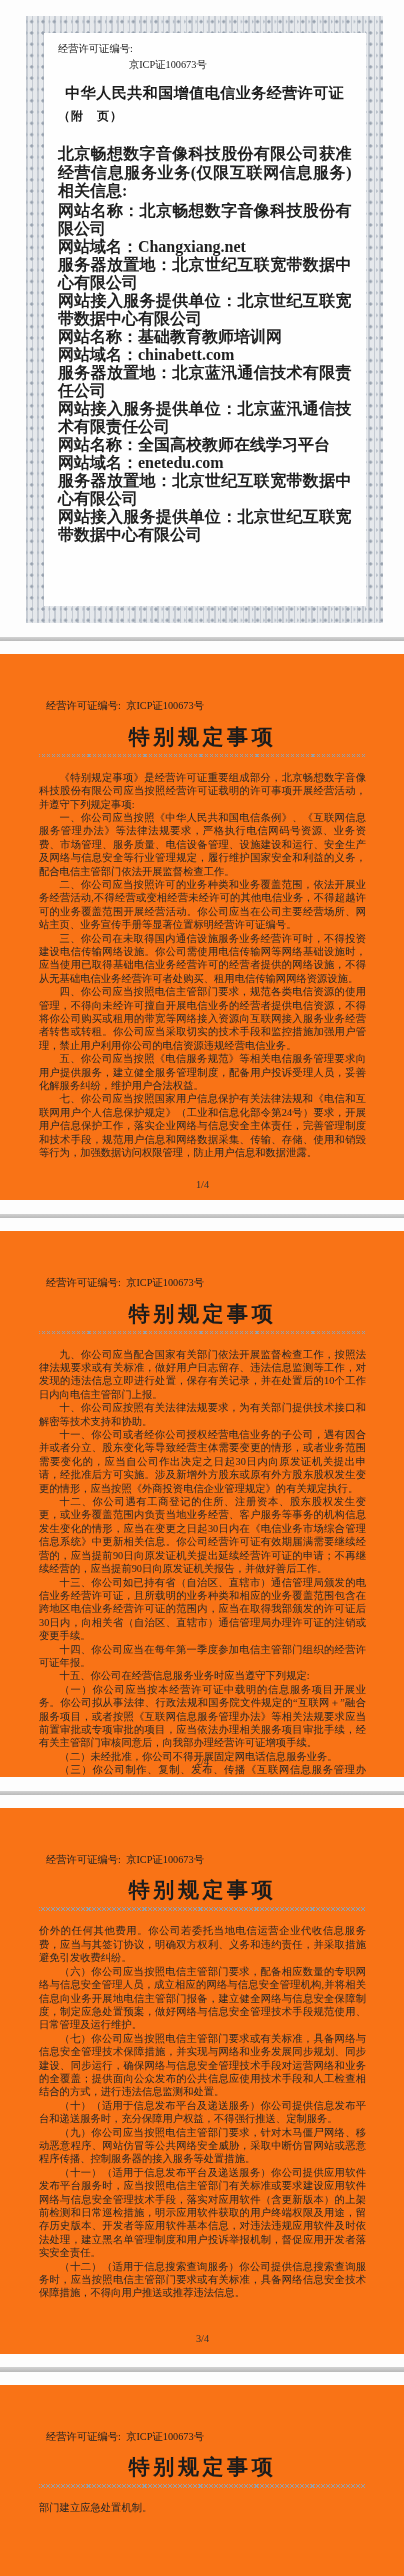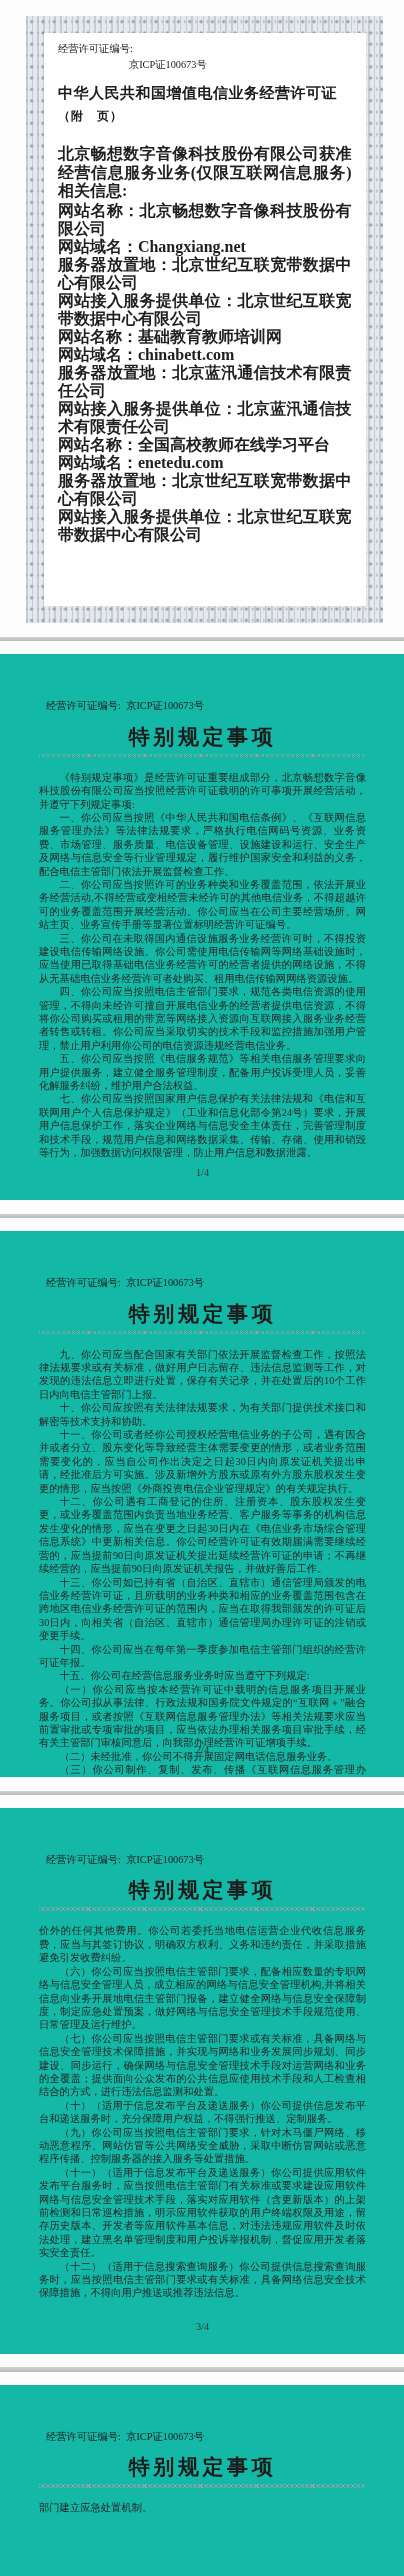--- a/index.html
+++ b/index.html
@@ -16,41 +16,41 @@
     background-color:#dde1e6;
     background-image:
       radial-gradient(circle at 50% 50%, #97a1ae 0 1.3px, rgba(0,0,0,0) 1.8px),
       radial-gradient(circle at 0% 50%, #aeb7c2 0 1.3px, rgba(0,0,0,0) 1.8px),
       repeating-linear-gradient(90deg, rgba(130,140,155,.25) 0 1.5px, rgba(255,255,255,.25) 1.5px 5.7px);
     background-size:11.3px 11.3px,11.3px 11.3px,auto;
   }
   .cert-inner{background:#fefefe;padding:9.3px 14.4px 62px 14.4px;min-height:402px;}
   .cert-head-label{font-size:10.3px;color:#222;}
   .cert-head-num{font-size:10.3px;color:#222;margin:2.1px 0 0 71px;}
-  .cert-title{font-size:15px;font-weight:bold;letter-spacing:0.5px;color:#1c1c1c;margin:11.3px 0 0 0;}
+  .cert-title{font-size:15px;font-weight:bold;text-align:center;letter-spacing:0.5px;color:#1c1c1c;margin:11.3px 0 0 0;}
   .cert-subtitle{font-size:12px;font-weight:bold;letter-spacing:1px;color:#1c1c1c;margin:5.2px 0 0 0;}
   .cert-intro{font-size:16px;line-height:18.5px;margin:20.6px 0 0 0;color:#1f1f1f;font-weight:700;text-align:justify;}
   .entries{margin-top:1px;}
   .entry{font-size:16px;line-height:18px;color:#1f1f1f;font-weight:600;text-align:justify;}
 
   
-  .page.special{position:relative;height:546px;overflow:hidden;background:#14b8a6;padding:0;}
+  .page.special{position:relative;height:546px;overflow:hidden;background:#f97316;padding:0;}
   .sp-head{margin:45px 0 0 46px;font-size:10.3px;color:#222;}
   .sp-head .lic-num{margin-left:5.2px;}
   .sp-title{font-size:21px;font-weight:bold;text-align:center;letter-spacing:3.6px;color:#1c1c1c;margin:9.3px 0 3.1px 0;}
   .title-underline{
     height:3.6px;margin:0 39px;
     background-image:
       repeating-linear-gradient(45deg, #9aa0a6 0 0.8px, rgba(0,0,0,0) 0.8px 3.6px),
       repeating-linear-gradient(135deg, #9aa0a6 0 0.8px, rgba(0,0,0,0) 0.8px 3.6px);
   }
   .sp-body{margin:13.4px 39px 0 39px;}
   .para{font-size:10.3px;line-height:13.4px;margin:0;text-align:justify;text-indent:2em;color:#262626;}
   .para.noindent{text-indent:0;}
-  .pagenum{position:absolute;bottom:22px;left:0;right:0;text-align:center;font-size:10.3px;color:#333;}
+  .pagenum{position:absolute;bottom:10px;left:0;right:0;text-align:center;font-size:10.3px;color:#333;}
 </style>
 </head>
 <body>
 
 <div class="doc">
 
   <section class="cert-outer">
     <div class="frame">
       <div class="cert-inner">
         <div class="cert-head-label">经营许可证编号:</div>

